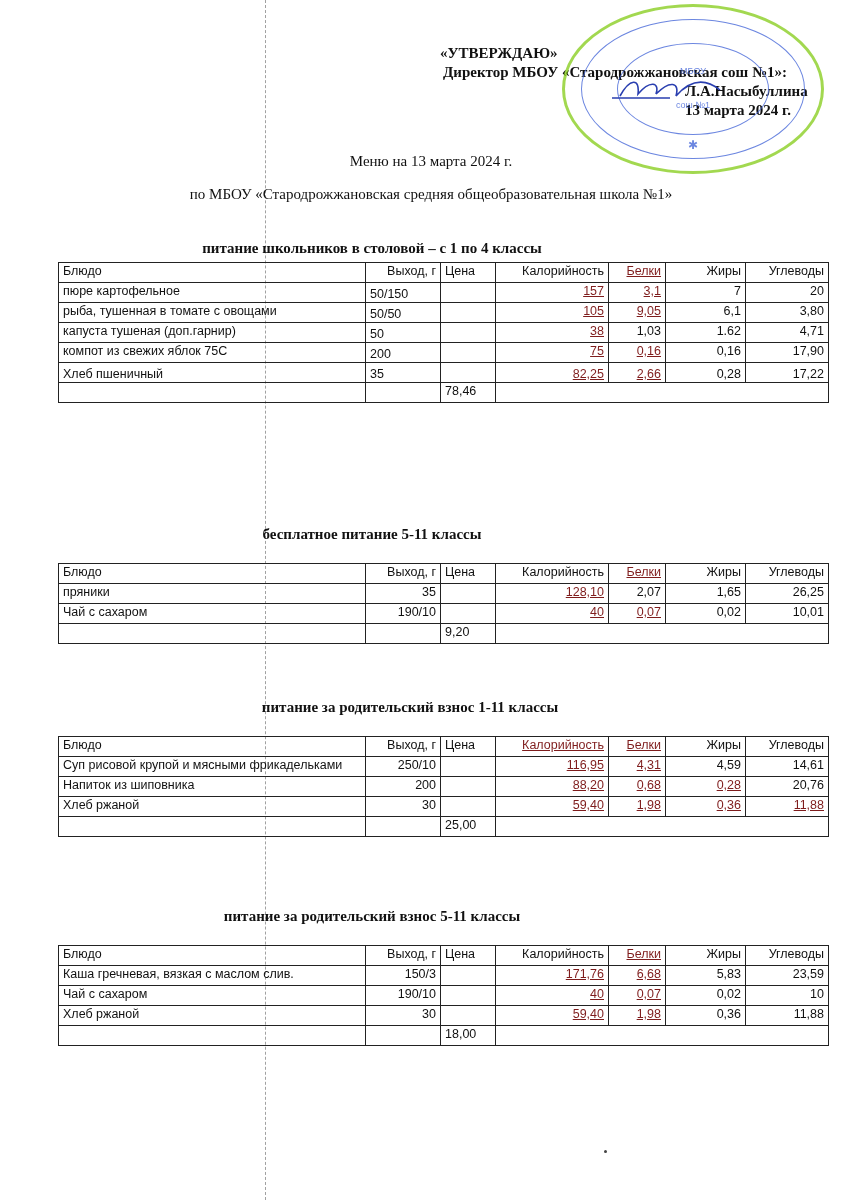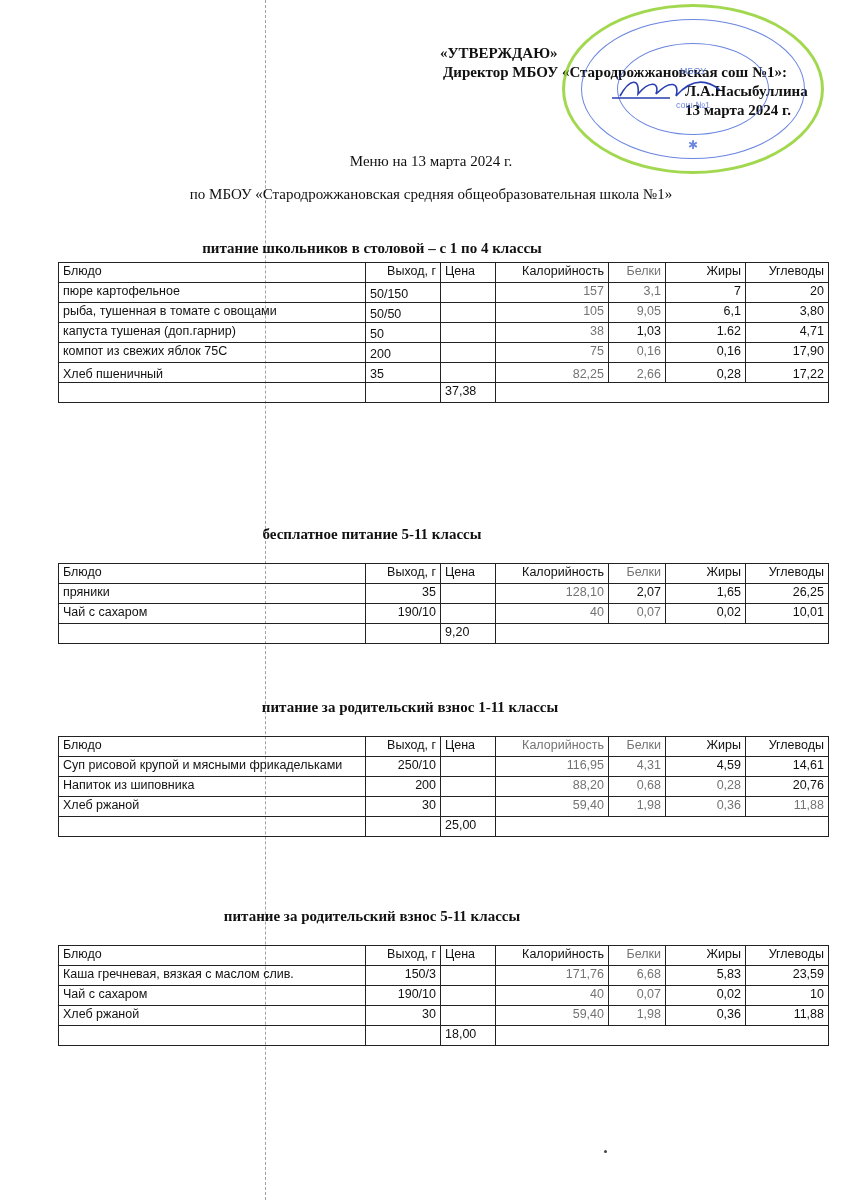--- a/index.html
+++ b/index.html
@@ -11,21 +11,21 @@
   .stamp .ring3 { position:absolute; left:52px; top:36px; right:52px; bottom:36px; border-radius:50%; border:1px solid #3c5fd6; }
   .stamp .inner { position:absolute; left:0; right:0; top:58px; text-align:center; font-family:"Liberation Sans", sans-serif; font-size:9px; color:#3c5fd6; line-height:12px; }
   .stamp .star { position:absolute; left:0; right:0; bottom:18px; text-align:center; color:#3c5fd6; font-size:12px; }
   .signature { position:absolute; left:610px; top:76px; width:120px; height:26px; }
   .title { position:absolute; left:0; width:862px; text-align:center; font-size:15px; line-height:18px; }
   .section-title { position:absolute; text-align:center; left:0; width:744px; font-weight:bold; font-size:15px;font-family:Liberation Serif, serif; }
   table.menu { position:absolute; left:58px; width:770px; border-collapse:collapse; font-family:"Liberation Sans", sans-serif; font-size:12.5px; table-layout:fixed; }
   table.menu td { border:1px solid #222; padding:1px 4px; vertical-align:top; height:17px; }
   table.menu col.c1 { width:307px; } col.c2 { width:75px; } col.c3 { width:55px; } col.c4 { width:113px; } col.c5 { width:57px; } col.c6 { width:80px; } col.c7 { width:83px; }
   .r { text-align:right; }
-  .faint { color:#737373; }
+  .faint { color:#7f1d1d;text-decoration:underline; }
   .tall td { height:34px; }
   .bot { vertical-align:bottom !important; }
   .dot { position:absolute; left:604px; top:1150px; width:3px; height:3px; background:#444; border-radius:50%; }
 </style>
 </head>
 <body>
 
 <div class="fold"></div>
 
 <div class="approve" style="left:440px;top:44px;">«УТВЕРЖДАЮ»</div>
@@ -112,21 +112,21 @@
     <td class="bot">35</td>
     <td></td>
     <td class="r bot faint">82,25</td>
     <td class="r bot faint">2,66</td>
     <td class="r bot">0,28</td>
     <td class="r bot">17,22</td>
   </tr>
   <tr>
     <td></td>
         <td></td>
-    <td>37,38</td>
+    <td>78,46</td>
     <td colspan="4"></td>
   </tr>
 </tbody>
   </table>
 
 <div class="section-title" style="top:526px;">бесплатное питание 5-11 классы</div>
 <table class="menu" style="top:563px;">
   <colgroup>
       <col class="c1">
       <col class="c2">

